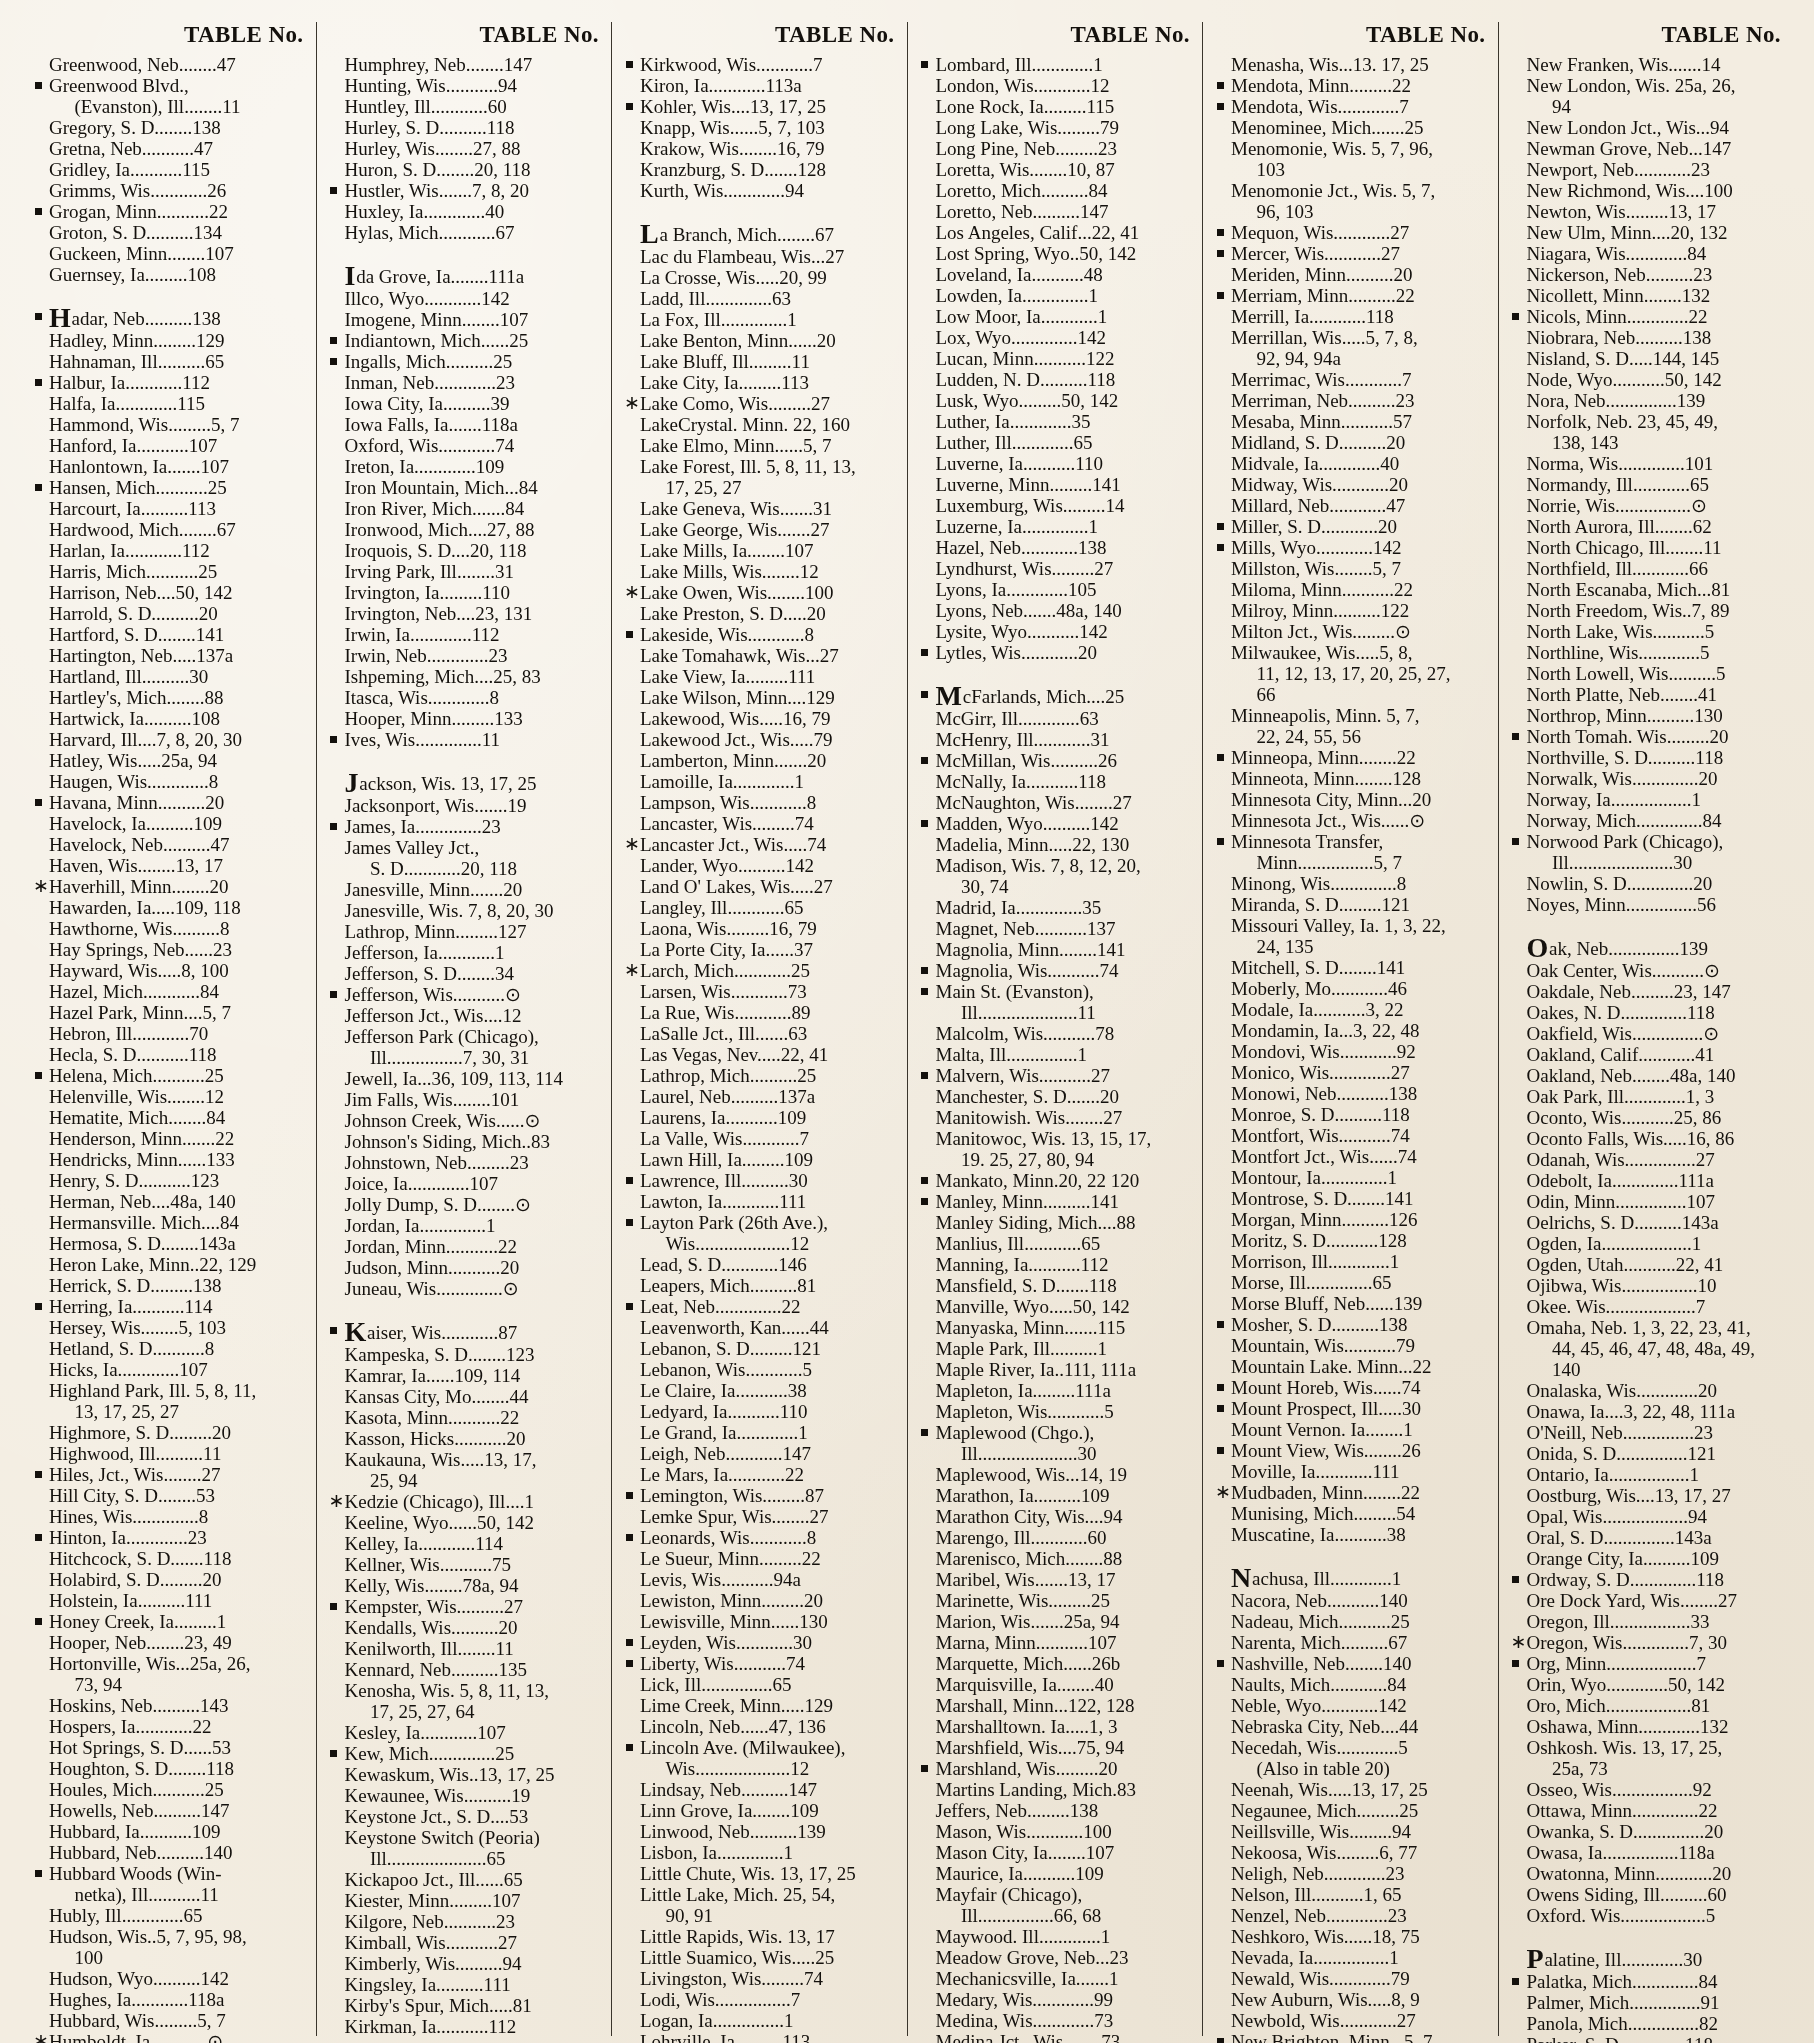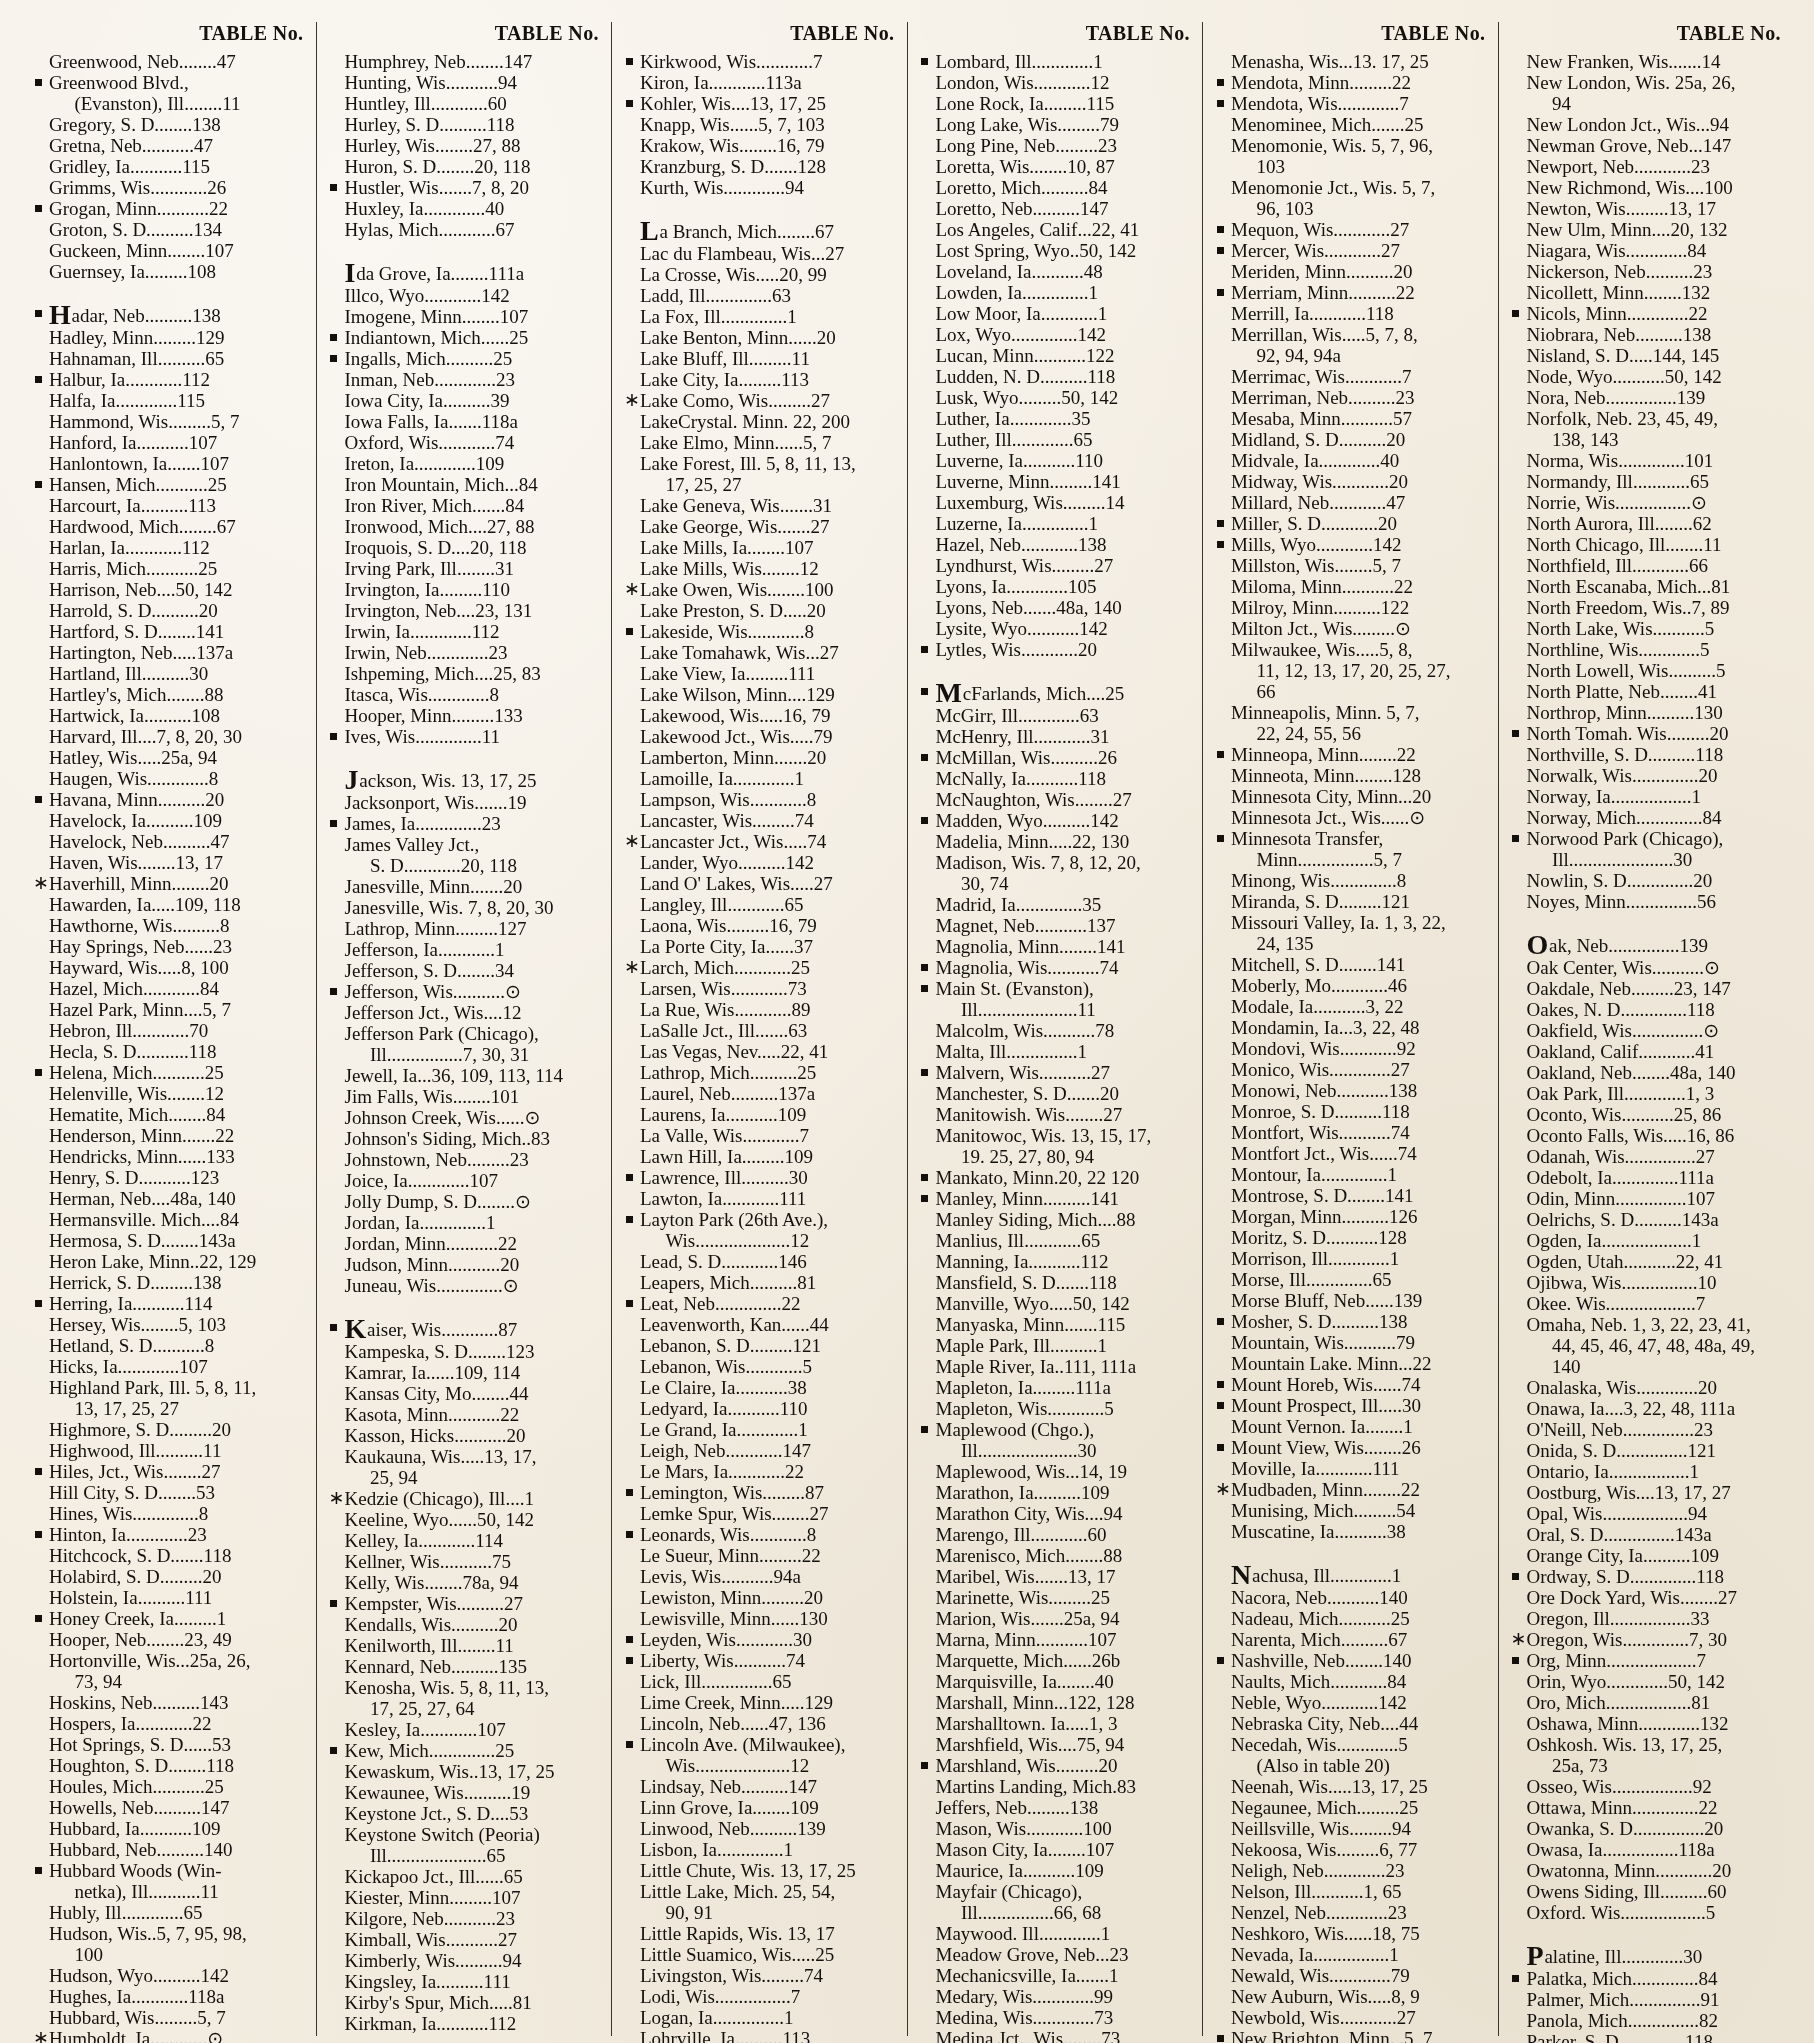--- a/index.html
+++ b/index.html
@@ -36,21 +36,21 @@
     position: relative;
     padding: 0 10.4px 0 10.4px;
     box-sizing: border-box;
   }
   .col + .col {
     border-left: 1.6px solid #3a352c;
   }
   .col-head {
     text-align: right;
     font-weight: bold;
-    font-size: 20px;
+    font-size: 23px;
     letter-spacing: 0.4px;
     padding-bottom: 5.6px;
     padding-right: 1.6px;
     font-family: "Liberation Serif", serif;
   }
   .entries {
     font-size: 19px;
     line-height: 21px;
   }
   .entry {
@@ -319,21 +319,21 @@
           <div class="gap"></div>
           <div class="entry"><span class="letter">L</span><span class="txt">a Branch, Mich........67</span></div>
           <div class="entry"><span class="txt">Lac du Flambeau, Wis...27</span></div>
           <div class="entry"><span class="txt">La Crosse, Wis.....20, 99</span></div>
           <div class="entry"><span class="txt">Ladd, Ill..............63</span></div>
           <div class="entry"><span class="txt">La Fox, Ill..............1</span></div>
           <div class="entry"><span class="txt">Lake Benton, Minn......20</span></div>
           <div class="entry"><span class="txt">Lake Bluff, Ill.........11</span></div>
           <div class="entry"><span class="txt">Lake City, Ia.........113</span></div>
           <div class="entry"><span class="mark star"></span><span class="txt">Lake Como, Wis.........27</span></div>
-          <div class="entry"><span class="txt">LakeCrystal. Minn. 22, 200</span></div>
+          <div class="entry"><span class="txt">LakeCrystal. Minn. 22, 160</span></div>
           <div class="entry"><span class="txt">Lake Elmo, Minn......5, 7</span></div>
           <div class="entry"><span class="txt">Lake Forest, Ill. 5, 8, 11, 13,</span></div>
           <div class="entry indent"><span class="txt">17, 25, 27</span></div>
           <div class="entry"><span class="txt">Lake Geneva, Wis.......31</span></div>
           <div class="entry"><span class="txt">Lake George, Wis.......27</span></div>
           <div class="entry"><span class="txt">Lake Mills, Ia........107</span></div>
           <div class="entry"><span class="txt">Lake Mills, Wis........12</span></div>
           <div class="entry"><span class="mark star"></span><span class="txt">Lake Owen, Wis........100</span></div>
           <div class="entry"><span class="txt">Lake Preston, S. D.....20</span></div>
           <div class="entry"><span class="mark sq"></span><span class="txt">Lakeside, Wis............8</span></div>

